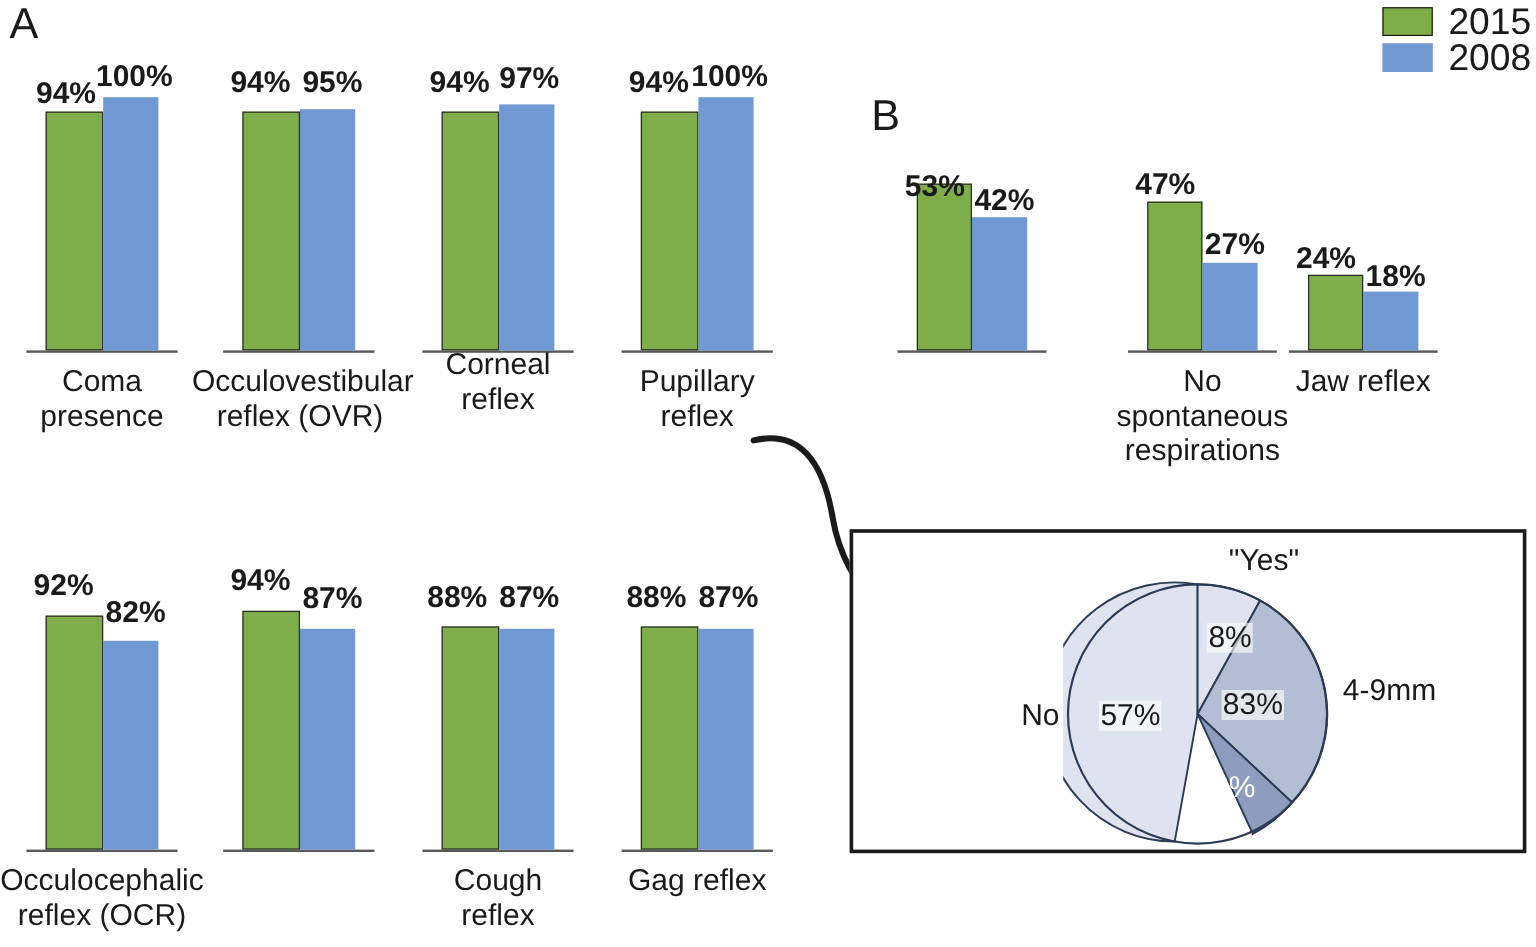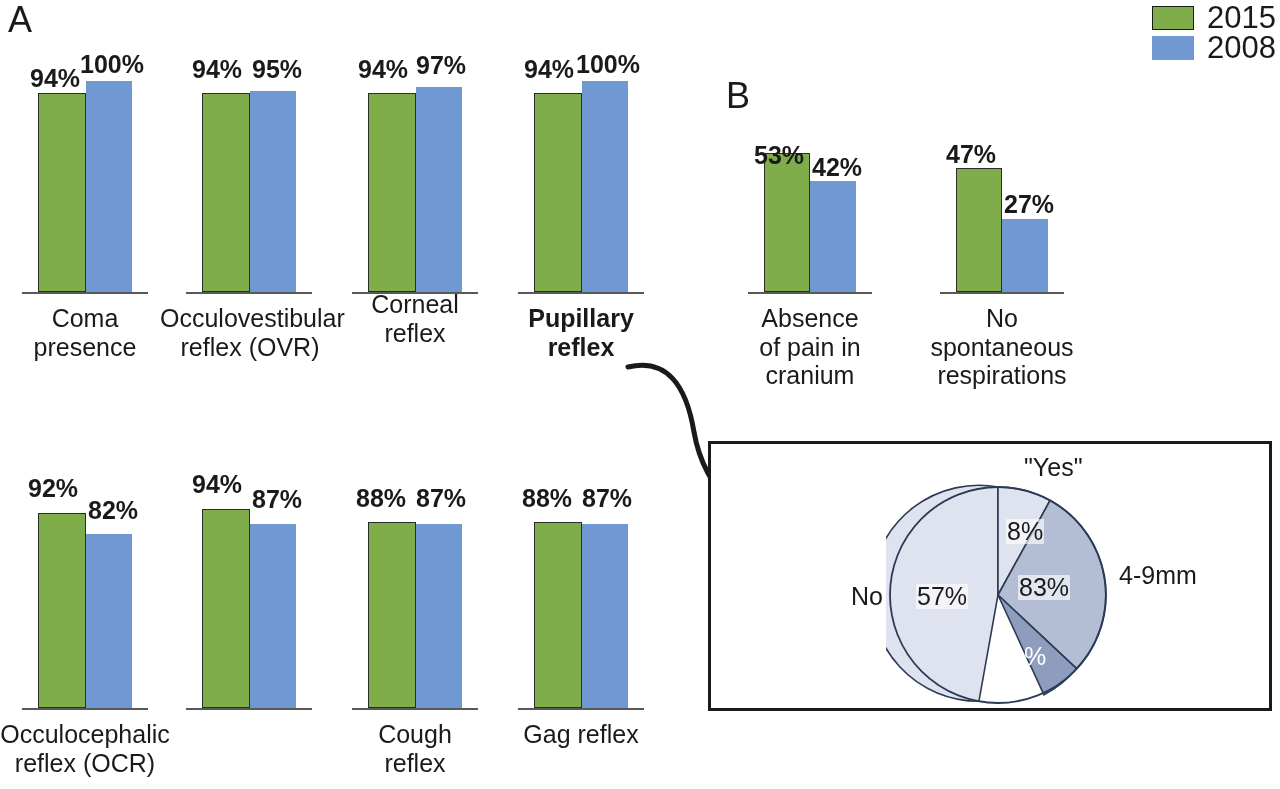--- a/index.html
+++ b/index.html
@@ -212,21 +212,21 @@
   </div>
 
   <div class="bar-group" style="left:518px; top:82px; width:126px;">
     <div class="plot" style="height:212px;">
       <div class="axis-line" style="width:126px;"></div>
       <div class="bar green" style="left:16px; width:48px; height:199px;"></div>
       <div class="bar blue" style="left:64px; width:46px; height:211px;"></div>
       <div class="bar-value" style="left:6px; top:-25px;">94%</div>
       <div class="bar-value" style="left:58px; top:-30px;">100%</div>
     </div>
-    <div class="group-label" style="left:-14px; top:222px; width:154px;font-weight:bold;">Pupillary
+    <div class="group-label" style="left:-14px; top:222px; width:154px;">Pupillary
 reflex</div>
   </div>
 
   <div class="bar-group" style="left:22px; top:498px; width:126px;">
     <div class="plot" style="height:212px;">
       <div class="axis-line" style="width:126px;"></div>
       <div class="bar green" style="left:16px; width:48px; height:195px;"></div>
       <div class="bar blue" style="left:64px; width:46px; height:174px;"></div>
       <div class="bar-value" style="left:6px; top:-22px;">92%</div>
       <div class="bar-value" style="left:66px; top:0px;">82%</div>
@@ -269,38 +269,45 @@
   </div>
 
   <div class="bar-group" style="left:748px; top:148px; width:124px;">
     <div class="plot" style="height:146px;">
       <div class="axis-line" style="width:124px;"></div>
       <div class="bar green" style="left:16px; width:46px; height:139px;"></div>
       <div class="bar blue" style="left:62px; width:46px; height:111px;"></div>
       <div class="bar-value" style="left:6px; top:-22px;margin-top:17px;">53%</div>
       <div class="bar-value" style="left:64px; top:7px;">42%</div>
     </div>
-    <div class="group-label" style="left:-14px; top:156px; width:152px;">Absence
-of pain in
-cranium</div>
   </div>
 
   <div class="bar-group" style="left:940px; top:148px; width:124px;">
     <div class="plot" style="height:146px;">
       <div class="axis-line" style="width:124px;"></div>
       <div class="bar green" style="left:16px; width:46px; height:124px;"></div>
       <div class="bar blue" style="left:62px; width:46px; height:73px;"></div>
       <div class="bar-value" style="left:6px; top:-6px;">47%</div>
       <div class="bar-value" style="left:64px; top:44px;">27%</div>
     </div>
     <div class="group-label" style="left:-26px; top:156px; width:176px;">No
 spontaneous
 respirations</div>
   </div>
 
+  <div class="bar-group" style="left:1074px; top:148px; width:124px;">
+    <div class="plot" style="height:146px;">
+      <div class="axis-line" style="width:124px;"></div>
+      <div class="bar green" style="left:16px; width:46px; height:63px;"></div>
+      <div class="bar blue" style="left:62px; width:46px; height:49px;"></div>
+      <div class="bar-value" style="left:6px; top:55px;">24%</div>
+      <div class="bar-value" style="left:64px; top:70px;">18%</div>
+    </div>
+    <div class="group-label" style="left:-14px; top:156px; width:152px;">Jaw reflex</div>
+  </div>
 
   <svg id="arrow-svg" viewBox="0 0 230 240">
     <path d="M8,27 C46,18 66,44 74,92 C84,150 130,196 196,210" fill="none" stroke="#1a1a1a" stroke-width="5" stroke-linecap="round"></path>
     <path d="M168,188 L200,211 L166,226" fill="none" stroke="#1a1a1a" stroke-width="6" stroke-linecap="round" stroke-linejoin="round"></path>
   </svg>
 
   <div id="inset-box"></div>
 
 
   <div id="pie-wrap">

